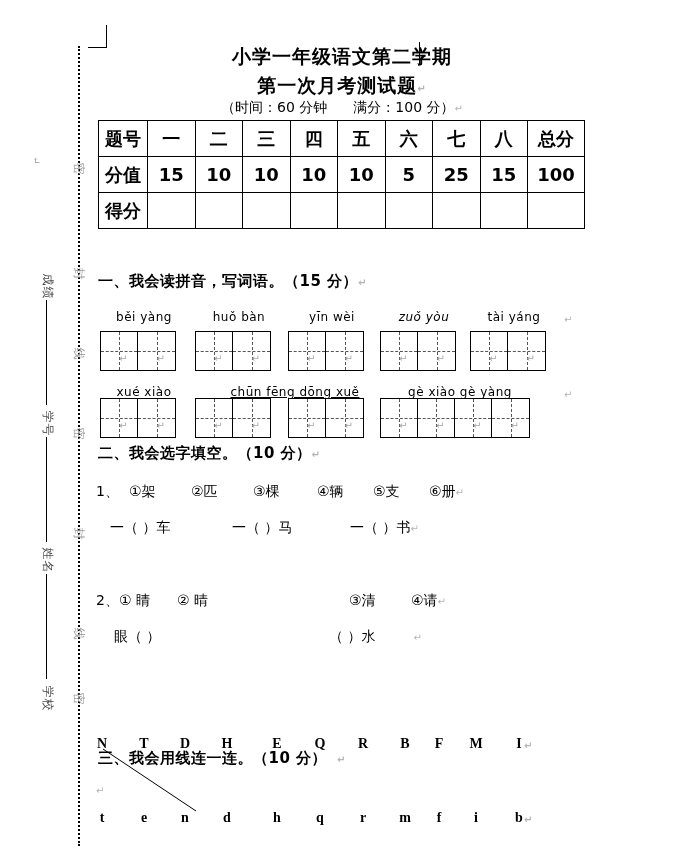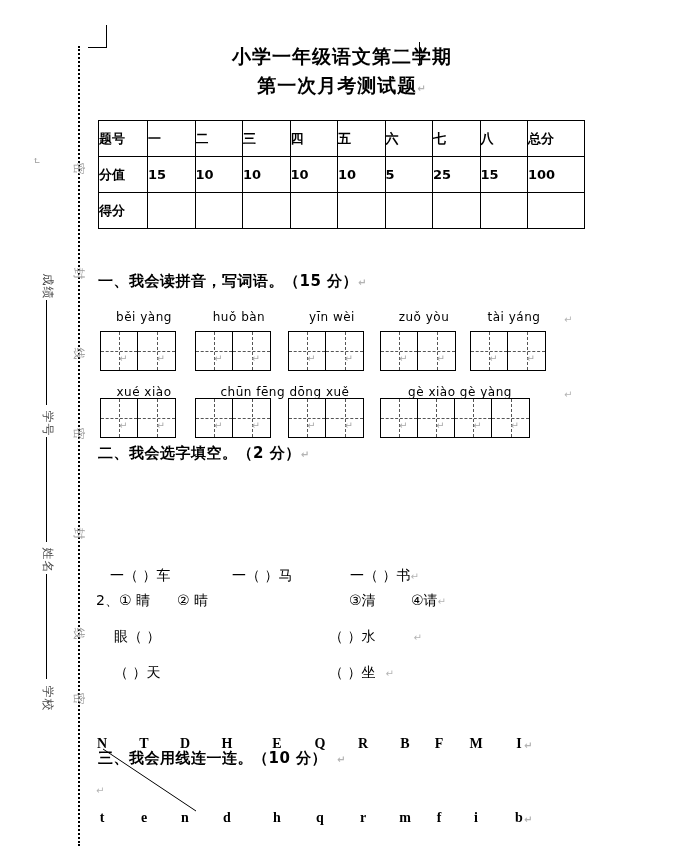--- a/index.html
+++ b/index.html
@@ -133,22 +133,23 @@
     position: absolute;
     left: 6px;
     top: 120px;
     border-collapse: collapse;
     table-layout: fixed;
     width: 487px;
   }
   .score-table td {
     border: 1px solid #000;
     height: 35px;
+    text-align: center;
     vertical-align: middle;
-    font-size: 13px;
+    font-size: 18px;
     font-weight: bold;
     font-family: "DejaVu Sans", sans-serif;
     padding: 0;
   }
   .score-table td.head-col { width: 48px; }
   .score-table td.total-col { width: 56px; }
   .score-table td.blank { font-weight: normal; }
 
   
   .sec-head {
@@ -265,20 +266,21 @@
   <div class="seal-label" style="top:690px;">学校</div>
 </div>
 
 <div class="corner-mark"></div>
 
 <div class="sheet">
 
   <div class="title-line title-1">小学一年级语文第二学期</div>
   <div class="title-caret"></div>
   <div class="title-line title-2"><span>第一次月考测试题</span><span class="pilcrow">↵</span></div>
+  <div class="subtitle"><span>（时间：60 分钟</span><span class="gap"></span><span>满分：100 分）</span><span class="pilcrow">↵</span></div>
 
   <table class="score-table">
     <tbody>
         <tr>
       <td class="head-col">题号</td>
       <td>一</td>
       <td>二</td>
       <td>三</td>
       <td>四</td>
       <td>五</td>
@@ -313,21 +315,21 @@
     </tr>
   </tbody>
     </table>
 
   <div class="sec-head" style="left:6px; top:272px;"><span>一、我会读拼音，写词语。（15 分）</span><span class="pilcrow">↵</span></div>
 
   <div class="pinyin-row" style="left:0px; top:310px; width:500px;">
     <span class="pinyin-word" style="left:8px;  width:88px;">běi yàng</span>
     <span class="pinyin-word" style="left:103px; width:88px;">huǒ bàn</span>
     <span class="pinyin-word" style="left:196px; width:88px;">yīn wèi</span>
-    <span class="pinyin-word" style="left:288px; width:88px;">zuǒ yòu</span>
+    <span class="pinyin-word" style="left:288px; width:88px;font-style:italic;">zuǒ yòu</span>
     <span class="pinyin-word" style="left:378px; width:88px;">tài yáng</span>
     <span class="pilcrow" style="position:absolute; left:472px; top:4px;">↵</span>
   </div>
 
   <div class="tzg-group" style="left:8px; top:331px;">
     <div class="tzg-cell">
         <span class="tzg-mark">↵</span>
       </div>
     <div class="tzg-cell">
         <span class="tzg-mark">↵</span>
@@ -361,21 +363,21 @@
     <div class="tzg-cell">
         <span class="tzg-mark">↵</span>
       </div>
     <div class="tzg-cell">
         <span class="tzg-mark">↵</span>
       </div>
   </div>
 
   <div class="pinyin-row" style="left:0px; top:377px; width:500px;margin-top:8px;">
     <span class="pinyin-word" style="left:8px;  width:88px;">xué xiào</span>
-    <span class="pinyin-word" style="left:103px; width:180px;">chūn fēng dōng xuě</span>
+    <span class="pinyin-word" style="left:113px; width:180px;text-decoration:underline;">chūn fēng dōng xuě</span>
     <span class="pinyin-word" style="left:288px; width:160px;">gè xiào gè yàng</span>
     <span class="pilcrow" style="position:absolute; left:472px; top:4px;">↵</span>
   </div>
 
   <div class="tzg-group" style="left:8px; top:398px;">
     <div class="tzg-cell">
         <span class="tzg-mark">↵</span>
       </div>
     <div class="tzg-cell">
         <span class="tzg-mark">↵</span>
@@ -405,39 +407,39 @@
         <span class="tzg-mark">↵</span>
       </div>
     <div class="tzg-cell">
         <span class="tzg-mark">↵</span>
       </div>
     <div class="tzg-cell">
         <span class="tzg-mark">↵</span>
       </div>
   </div>
 
-  <div class="sec-head" style="left:6px; top:444px;"><span>二、我会选字填空。（2 分）</span><span class="pilcrow">↵</span></div>
-
-
-  <div class="text-line" style="left:18px; top:519px;margin-top:48px;">
+  <div class="sec-head" style="left:6px; top:444px;"><span>二、我会选字填空。（10 分）</span><span class="pilcrow">↵</span></div>
+
+  <div class="text-line" style="left:4px; top:483px;">
+    <span>1、</span><span style="display:inline-block;width:10px;"></span><span class="opt" style="width:62px;">①架</span><span class="opt" style="width:62px;">②匹</span><span class="opt" style="width:64px;">③棵</span><span class="opt" style="width:56px;">④辆</span><span class="opt" style="width:56px;">⑤支</span><span class="opt">⑥册</span><span class="pilcrow">↵</span>
+  </div>
+
+  <div class="text-line" style="left:18px; top:519px;">
     <span class="opt" style="width:122px;">一（    ）车</span><span class="opt" style="width:118px;">一（    ）马</span><span class="opt">一（    ）书</span><span class="pilcrow">↵</span>
   </div>
 
 
   <div class="text-line" style="left:4px; top:592px;">
     <span>2、</span><span class="opt" style="width:58px;">① 睛</span><span class="opt" style="width:172px;">② 晴</span><span class="opt" style="width:62px;">③清</span><span class="opt">④请</span><span class="pilcrow">↵</span>
   </div>
 
   <div class="text-line" style="left:22px; top:628px;">
     <span class="opt" style="width:215px;">眼（        ）</span><span class="opt">（        ）水</span><span class="pilcrow" style="margin-left:38px;">↵</span>
   </div>
 
-  <div class="text-line" style="left:22px; top:664px;">
-    <span class="opt" style="width:215px;">（        ）天</span><span class="opt">（        ）坐</span><span class="pilcrow" style="margin-left:10px;">↵</span>
-  </div>
 
   <div class="sec-head" style="left:6px; top:709px;margin-top:40px;"><span>三、我会用线连一连。（10 分）</span><span class="pilcrow" style="margin-left:10px;">↵</span></div>
 
   <div class="letter-row" style="left:0px; top:736px; width:500px;">
     <span class="letter" style="left:2px;">N</span>
     <span class="letter" style="left:44px;">T</span>
     <span class="letter" style="left:85px;">D</span>
     <span class="letter" style="left:127px;">H</span>
     <span class="letter" style="left:177px;">E</span>
     <span class="letter" style="left:220px;">Q</span>

